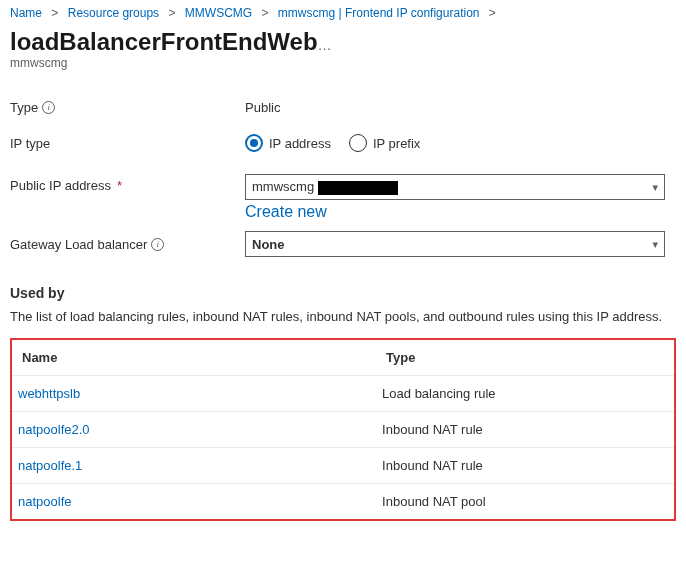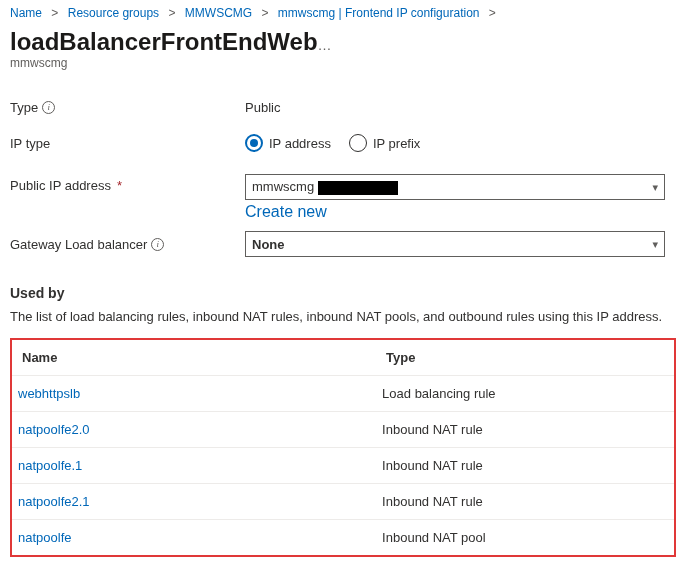--- a/index.html
+++ b/index.html
@@ -171,22 +171,18 @@
         </tr>
         <tr>
           <td><span class="link">natpoolfe2.0</span></td>
           <td>Inbound NAT rule</td>
         </tr>
         <tr>
           <td><span class="link">natpoolfe.1</span></td>
           <td>Inbound NAT rule</td>
         </tr>
         <tr>
-          <td><span class="link">natpoolfe2.1</span></td>
-          <td>Inbound NAT rule</td>
-        </tr>
-        <tr>
           <td><span class="link">natpoolfe</span></td>
           <td>Inbound NAT pool</td>
         </tr>
       </tbody>
   </table>
 </div>
 
 </body></html>

